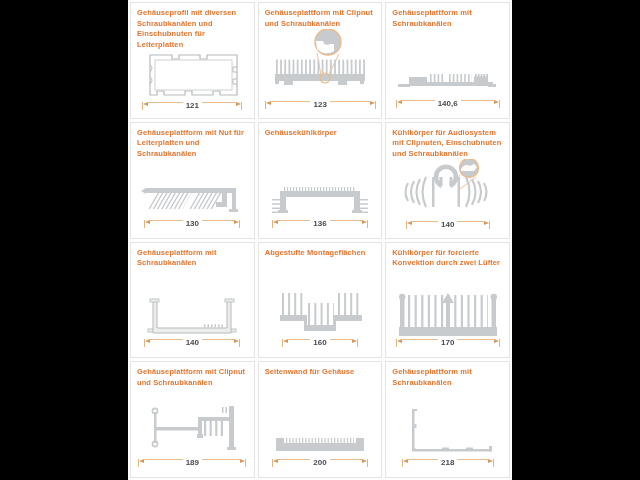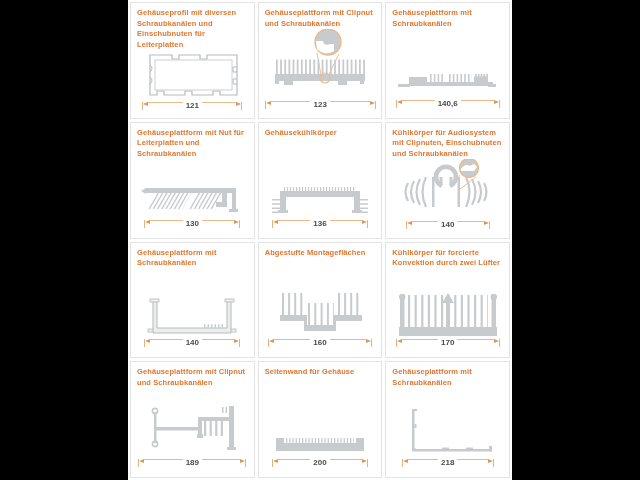--- a/index.html
+++ b/index.html
@@ -210,21 +210,21 @@
           <path d="M10,15 H32" stroke="#c8cbcd" stroke-width="22" stroke-dasharray="2 4.1" fill="none"></path>
           <path d="M36,25 H62" stroke="#c8cbcd" stroke-width="22" stroke-dasharray="2 4.3" fill="none"></path>
           <path d="M66,15 H88" stroke="#c8cbcd" stroke-width="22" stroke-dasharray="2 4.1" fill="none"></path>
           <rect x="8" y="26" width="26" height="6" fill="#c8cbcd"></rect>
           <rect x="64" y="26" width="26" height="6" fill="#c8cbcd"></rect>
           <rect x="32" y="26" width="3" height="16" fill="#c8cbcd"></rect>
           <rect x="61" y="26" width="3" height="16" fill="#c8cbcd"></rect>
           <rect x="33" y="36" width="30" height="6" fill="#c8cbcd"></rect>
         </svg>
       </div>
-      <div class="dim" style="width:104px">
+      <div class="dim" style="width:76px">
         <span class="tick"></span>
           <span class="arr l"></span>
           <span class="dline"></span>
           <span class="dval">160</span>
           <span class="dline"></span>
           <span class="arr r"></span>
           <span class="tick"></span>
       </div>
     </div>
 

